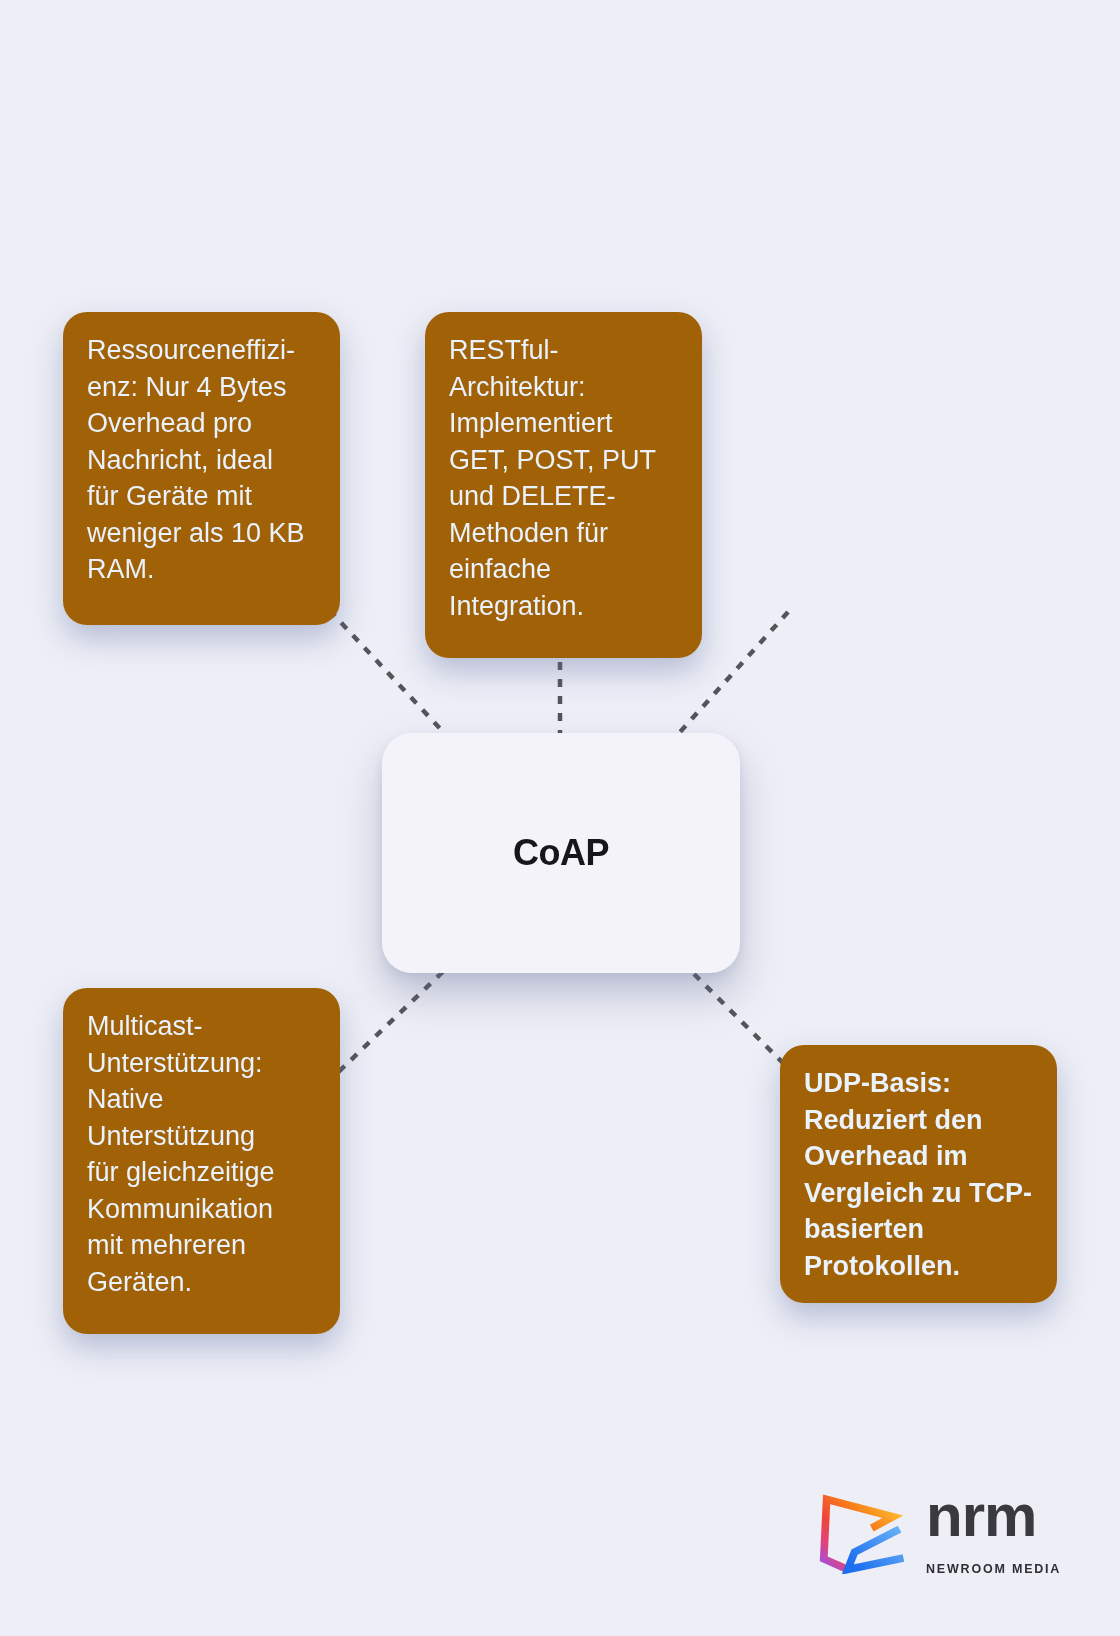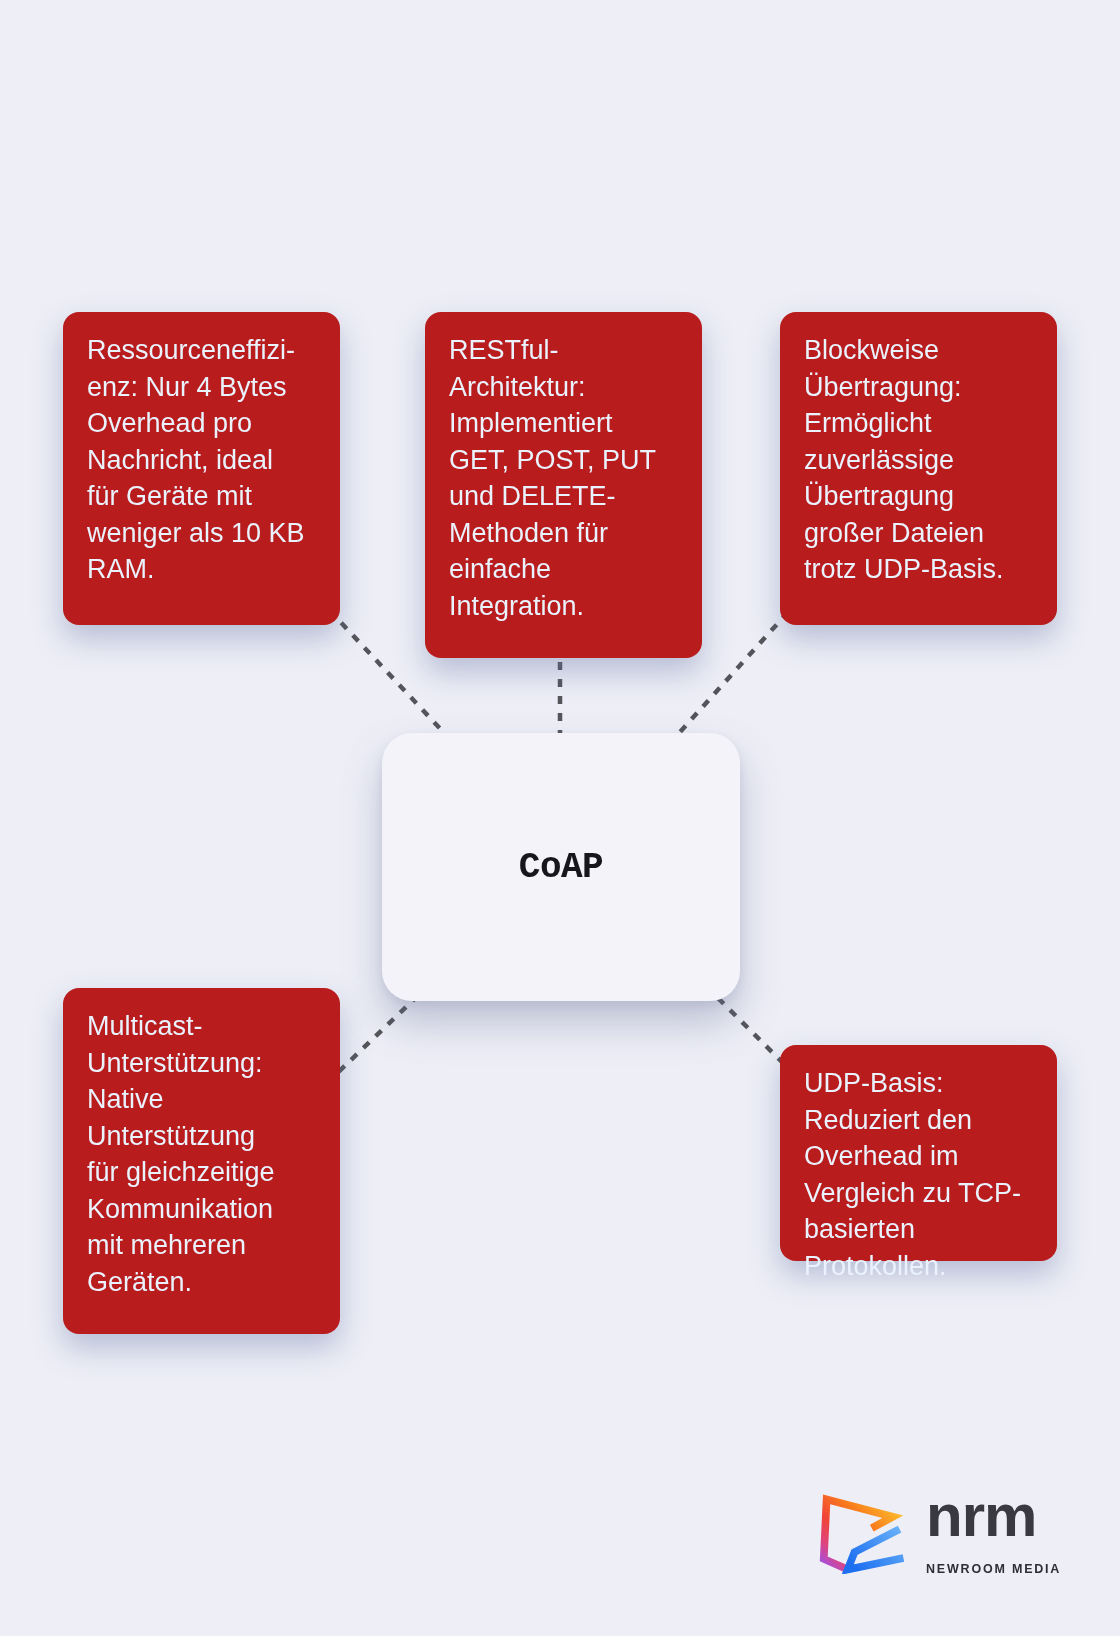--- a/index.html
+++ b/index.html
@@ -38,47 +38,46 @@
     stroke: #54555a;
     stroke-width: 4.5;
     stroke-dasharray: 8 9;
   }
   .node {
     position: absolute;
     z-index: 2;
     box-sizing: border-box;
   }
   .benefit {
-    background: #b91c1c;
-    border-radius: 16px;
+    background: #a16207;
+    border-radius: 24px;
     padding: 20px 24px;
     color: #e9f2fd;
     font-size: 27px;
     line-height: 36.5px;
     box-shadow: 0 14px 30px rgba(95, 110, 160, 0.38);
   }
   .benefit-text {
     white-space: pre-line;
     display: block;
   }
   .benefit.b1 { left: 63px;  top: 312px;  width: 277px; height: 313px; }
   .benefit.b2 { left: 425px; top: 312px;  width: 277px; height: 346px; }
   .benefit.b3 { left: 780px; top: 312px;  width: 277px; height: 313px; }
   .benefit.b4 { left: 63px;  top: 988px; width: 277px; height: 346px; }
-  .benefit.b5 { left: 780px; top: 1045px; width: 277px; height: 216px; }
+  .benefit.b5 { left: 780px; top: 1045px; width: 277px; height: 258px; font-weight: bold; }
   .center-node {
     left: 382px; top: 733px;
-    width: 358px; height: 268px;
+    width: 358px; height: 240px;
     background: #f3f3f9;
     border-radius: 30px;
     box-shadow: 0 22px 38px rgba(100, 110, 150, 0.35), 0 4px 10px rgba(100, 110, 150, 0.12);
     display: flex;
     align-items: center;
     justify-content: center;
-    font-family: Liberation Mono, monospace;
   }
   .center-label {
     font-size: 36px;
     font-weight: bold;
     color: #17161b;
     letter-spacing: -0.5px;
   }
   .logo {
     position: absolute;
     left: 818px;
@@ -135,29 +134,20 @@
     <span class="benefit-text">RESTful-
 Architektur:
 Implementiert
 GET, POST, PUT
 und DELETE-
 Methoden für
 einfache
 Integration.</span>
   </div>
 
-  <div class="node benefit b3">
-    <span class="benefit-text">Blockweise
-Übertragung:
-Ermöglicht
-zuverlässige
-Übertragung
-großer Dateien
-trotz UDP-Basis.</span>
-  </div>
 
   <div class="node center-node">
     <span class="center-label">CoAP</span>
   </div>
 
   <div class="node benefit b4">
     <span class="benefit-text">Multicast-
 Unterstützung:
 Native
 Unterstützung

